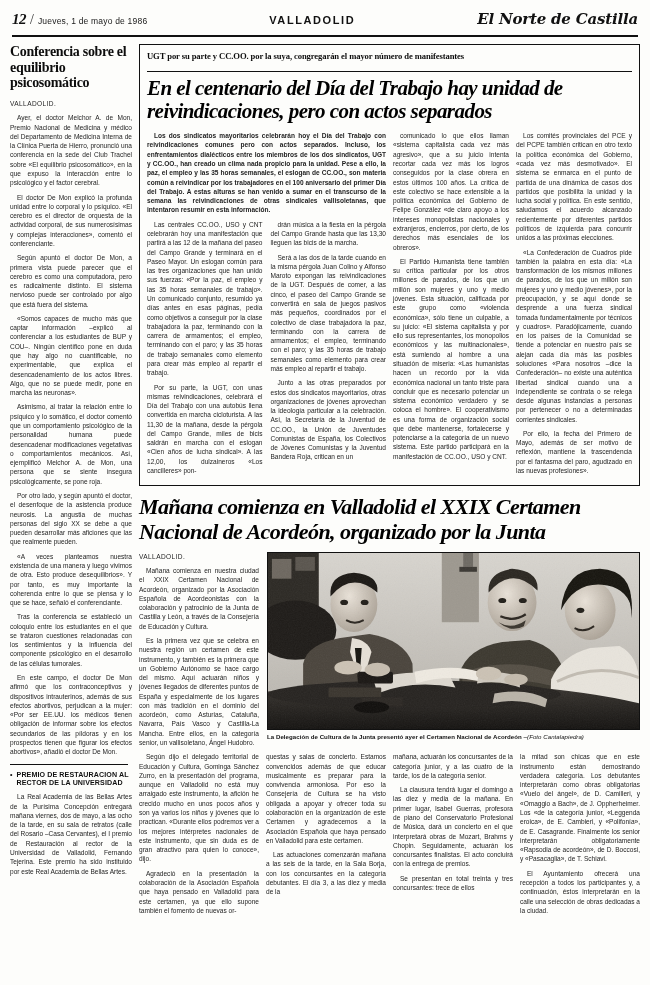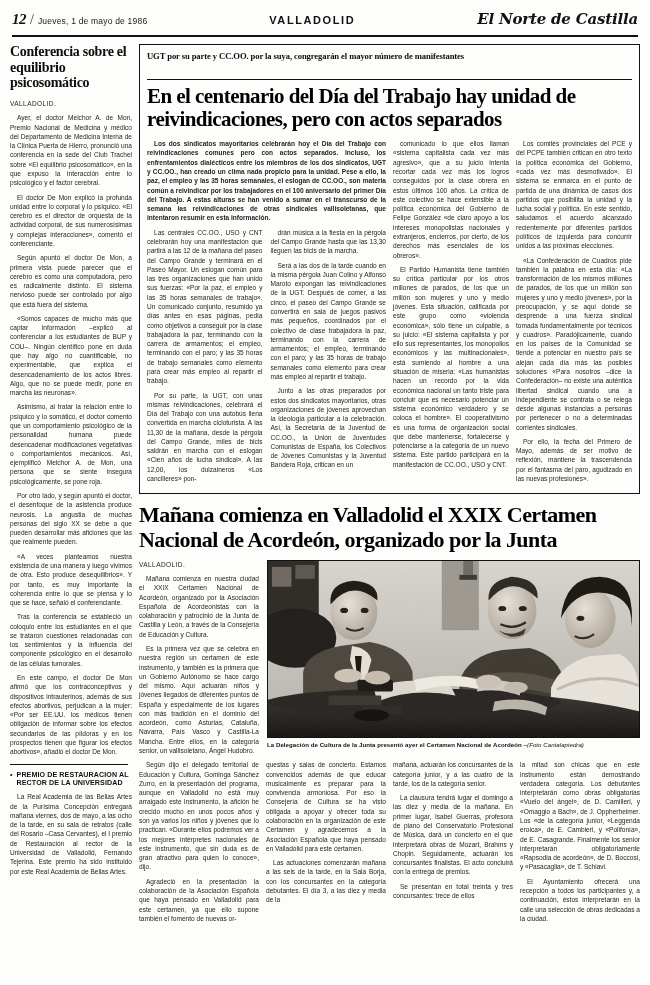--- a/index.html
+++ b/index.html
@@ -151,37 +151,38 @@
     border: 1.1px solid #111;
     padding: 6px 7px 5px 7px;
     box-sizing: border-box;
   }
   .kicker {
     font-family: "Liberation Serif", serif;
     font-weight: bold;
     font-size: 8.6px;
     letter-spacing: -0.1px;
     border-bottom: 1.1px solid #111;
-    padding-bottom: 18px;
+    padding-bottom: 10px;
     margin-bottom: 5px;
     color: #0d0d0d;
   }
   .kicker.plain {
     border-bottom: 1.1px solid #111;
     padding-bottom: 2px;
     margin-bottom: 6px;
   }
   .headline {
     font-family: "Liberation Serif", serif;
     font-weight: bold;
     font-size: 21px;
     line-height: 1.1;
     letter-spacing: -0.55px;
     margin: 0 0 8px 0;
     color: #000;
+    font-style: italic;
   }
   .headline.h2 {
     font-size: 22px;
   }
   .lead {
     font-family: "Liberation Sans", sans-serif;
     font-weight: bold;
     font-size: 7.1px;
     line-height: 1.46;
     text-align: justify;

